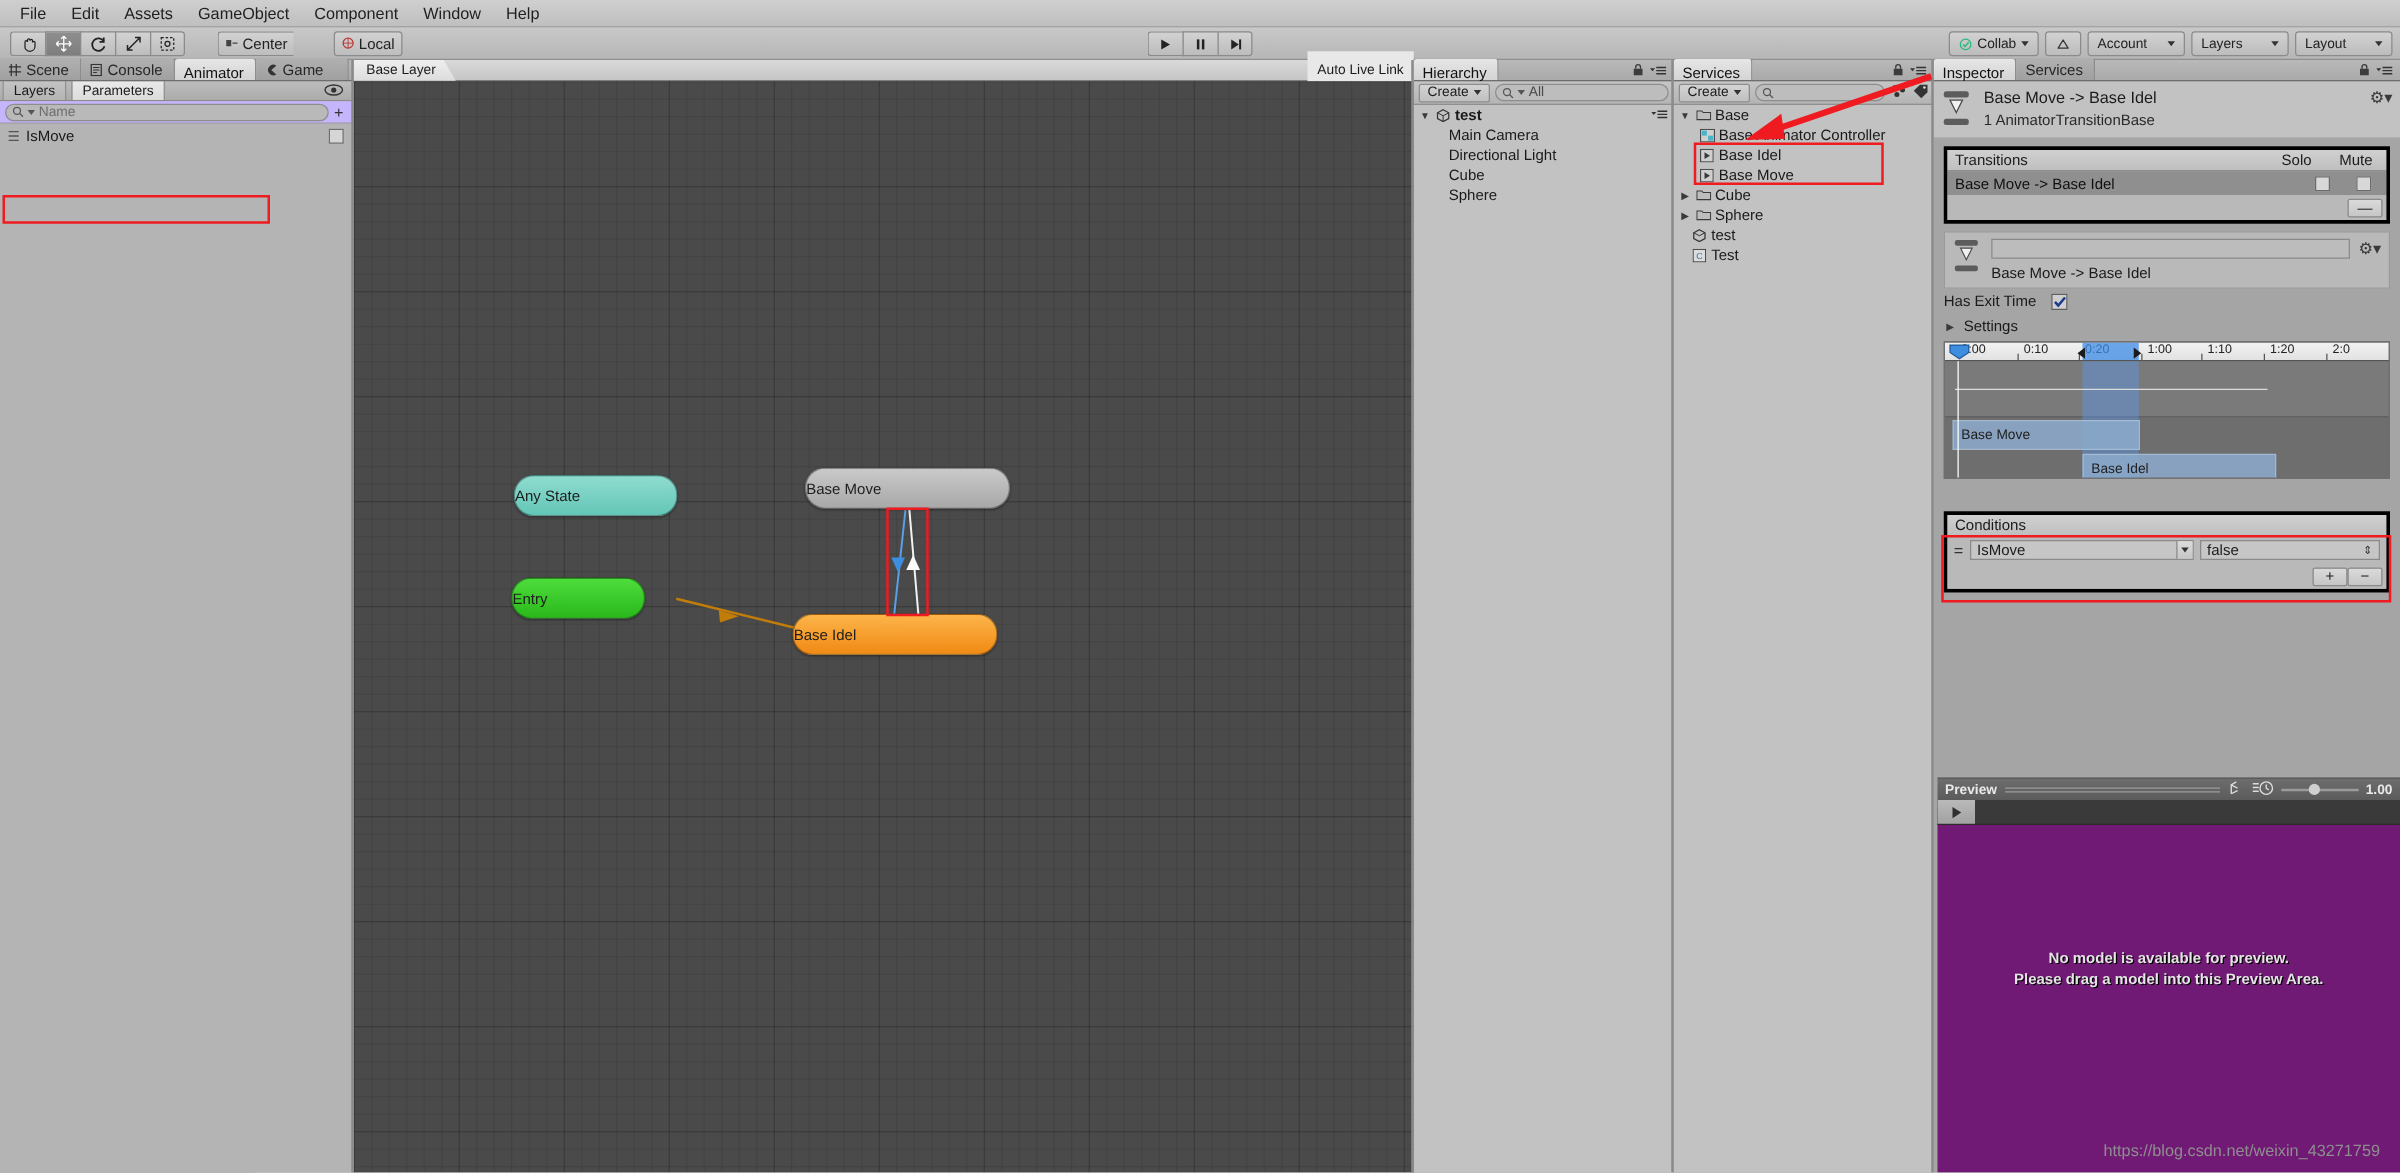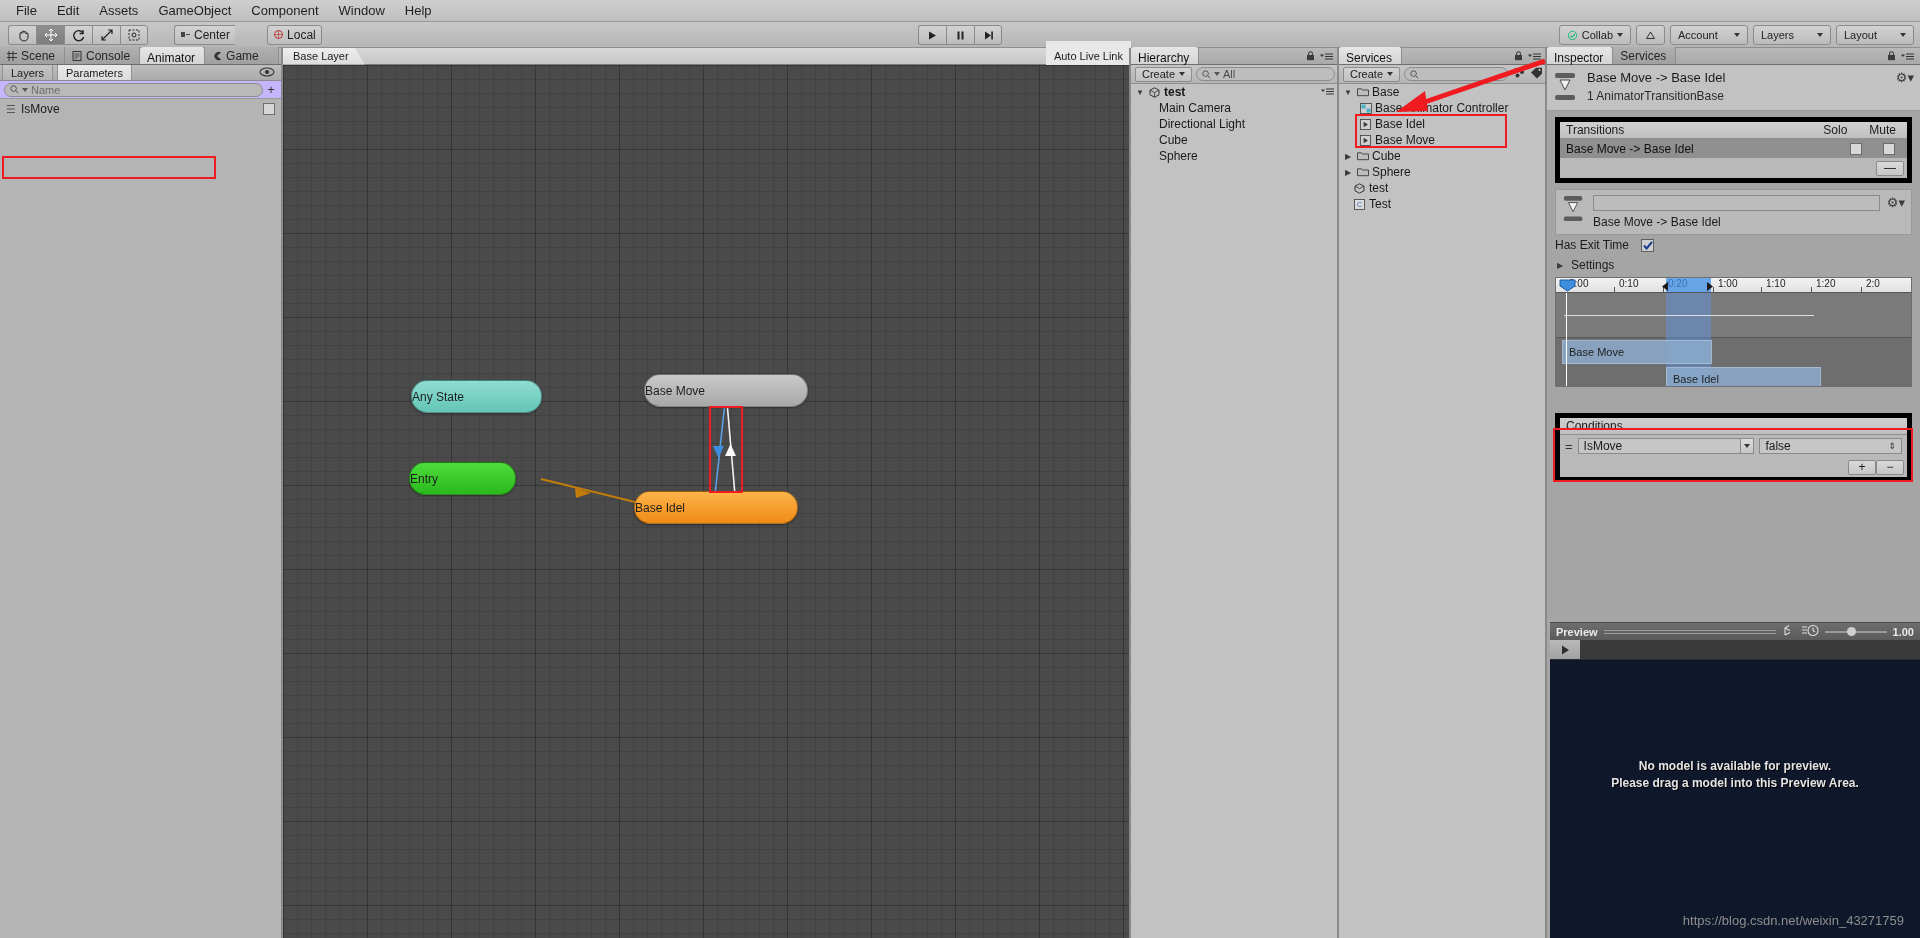--- a/index.html
+++ b/index.html
@@ -156,21 +156,21 @@
   
   #project-panel { left:1339px; top:48px; width:208px; height:890px; }
 
   
   #inspector-panel { left:1547px; top:48px; width:373px; height:890px; }
   .insp-head { display:flex; padding:5px 6px; gap:8px; background:#c2c2c2; border-bottom:1px solid #9d9d9d;}
   .insp-title { font-size:13px; }
   .insp-sub { font-size:12px; color:#2a2a2a; }
   .gear { margin-left:auto; font-size:13px; color:#3a3a3a; }
 
-  .box { margin:6px 8px; border:5px solid #000000; background:#b9b9b9; }
+  .box { margin:6px 8px; border:3px solid #000000; background:#b9b9b9; }
   .box-hdr { height:17px; background:linear-gradient(#d0d0d0,#bfbfbf); border-bottom:1px solid #8f8f8f;
              display:flex; align-items:center; padding:0 6px; font-size:12px; }
   .solo-mute { margin-left:auto; display:flex; gap:22px; font-size:12px; padding-right:5px;}
   .trans-row { height:19px; background:#8f8f8f; display:flex; align-items:center; padding:0 6px; font-size:12px; color:#101010; }
   .chk { width:12px; height:12px; background:#d8d8d8; border:1px solid #6c6c6c; }
   .trans-foot { height:20px; background:#b9b9b9; display:flex; justify-content:flex-end; align-items:center; padding-right:3px; }
   .mini-btn { width:28px; height:15px; background:linear-gradient(#dadada,#c6c6c6); border:1px solid #8a8a8a;
               display:flex; align-items:center; justify-content:center; font-size:12px; border-radius:2px; }
 
   .namebox { margin:4px 8px 0; border:1px solid #9a9a9a; background:#b9b9b9; padding:5px 6px; display:flex; gap:7px; }
@@ -190,21 +190,21 @@
   .blue-band { position:absolute; top:0; bottom:0; background:rgba(90,150,230,.45); }
   .playhead { position:absolute; top:0; bottom:0; width:1px; background:#fff; }
 
   
   .preview-bar { position:absolute; left:1550px; top:622px; width:370px; height:18px;
                  background:linear-gradient(#6d6d6d,#5b5b5b); border-top:1px solid #4a4a4a;
                  display:flex; align-items:center; padding:0 6px; gap:6px; color:#e9e9e9; font-size:11px; font-weight:bold;}
   .preview-line { flex:1; height:4px; border-top:1px solid #9a9a9a; border-bottom:1px solid #9a9a9a; }
   .slider-track { width:62px; height:2px; background:#9a9a9a; position:relative; }
   .slider-knob { position:absolute; left:22px; top:-4px; width:9px; height:9px; border-radius:50%; background:#cfcfcf; }
-  .preview-area { position:absolute; left:1550px; top:640px; width:370px; height:298px; background:#0f172a; }
+  .preview-area { position:absolute; left:1550px; top:640px; width:370px; height:298px; background:#701a75; }
   .preview-toolbar { height:20px; background:#3a3a3a; border-bottom:1px solid #2c2c2c; display:flex; align-items:center;}
   .play-tri { width:30px;height:19px; background:linear-gradient(#b9b9b9,#a2a2a2); display:flex; align-items:center; justify-content:center;}
   .preview-msg { position:absolute; left:0; right:0; top:118px; text-align:center; color:#e4e4e4;
                  font-size:12px; font-weight:bold; line-height:17px; text-shadow: 1px 1px 0 #000; }
   .watermark { position:absolute; right:16px; bottom:10px; font-size:13px; color:#8e8e8e; }
 
   .divider-v { position:absolute; top:48px; width:2px; height:890px; background:#8a8a8a; }
 </style>
 </head>
 <body>

